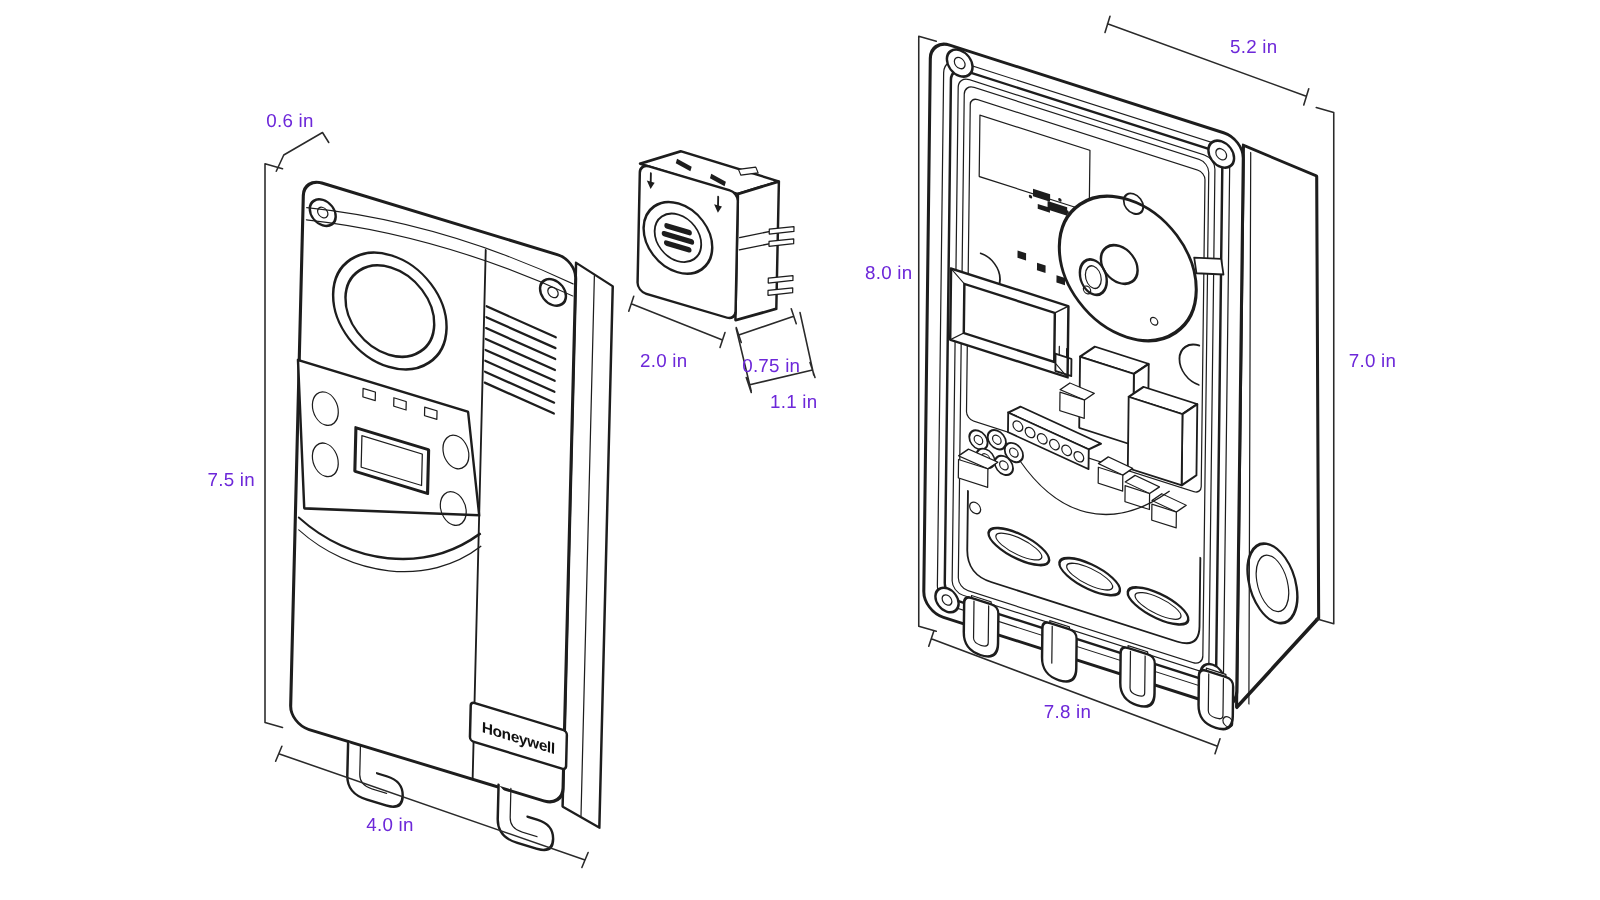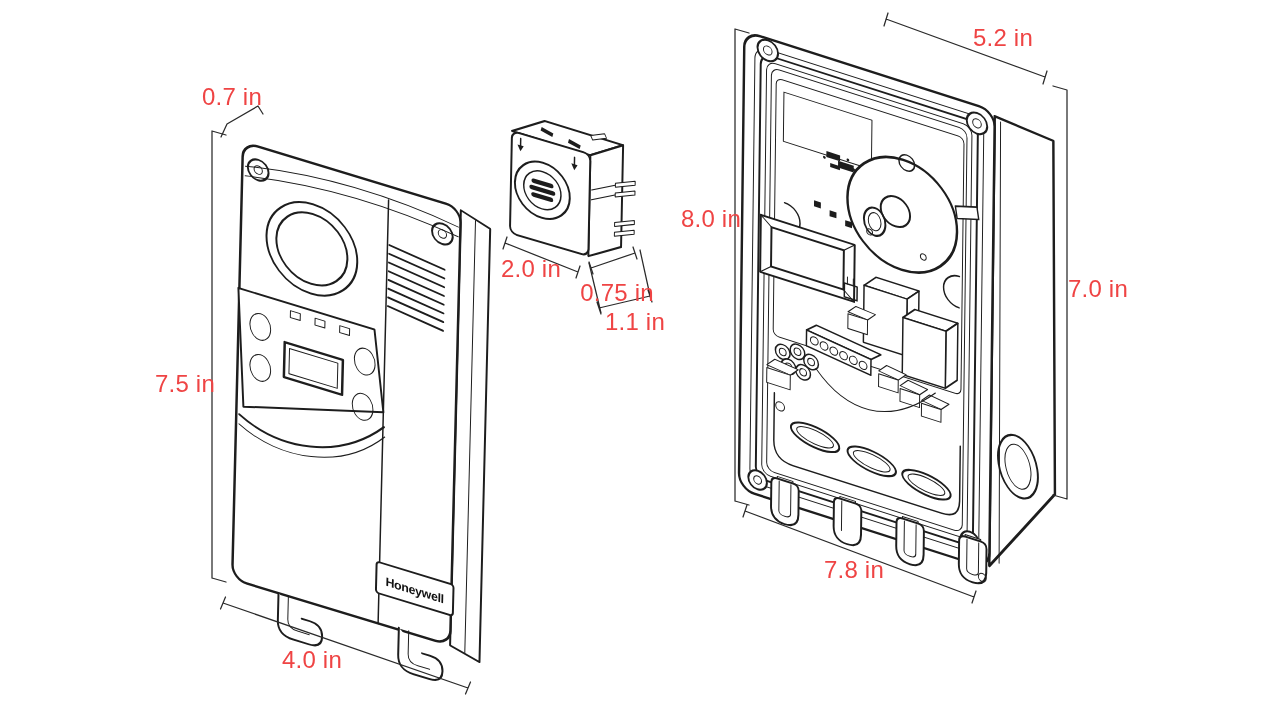--- a/index.html
+++ b/index.html
@@ -10,22 +10,22 @@
       stroke:#1d1d1d;fill:none;stroke-linecap:round;stroke-linejoin:round;stroke-width:1.5}
   .art .thick{stroke-width:2.5}
   .art .med{stroke-width:2}
   .art .thin{stroke-width:1}
   .art .fillw{fill:#ffffff}
   .art .fillk{fill:#1d1d1d;stroke:none}
   .art .knobslat{stroke-width:4.5}
   .art .dim{stroke:#2a2a2a;stroke-width:1.25;fill:none}
   .brand-text{fill:#111111;stroke:none;font-family:"Liberation Sans",sans-serif;
       font-size:12.5px;font-weight:700;letter-spacing:-0.3px}
-  .dim-label{position:absolute;transform:translate(-50%,-50%);font-size:24px;
-      color:#ef4444;white-space:nowrap;letter-spacing:0.2px}
+  .dim-label{position:absolute;transform:translate(-50%,-50%);font-size:15px;
+      color:#6d28d9;white-space:nowrap;letter-spacing:0.2px}
 </style>
 </head>
 <body>
 
 <div class="canvas">
 
   <svg class="art" width="1280" height="720" viewBox="0 0 1280 720">
 
     <g transform="matrix(0.986,0.30,-0.024,0.969,243,142)">
       <g>
@@ -307,23 +307,23 @@
       <path class="dim" d="M886 19 L1045 77 M888 13 L884 26 M1047 71 L1043 84"></path>
 
       <path class="dim" d="M735 29 L735 501 M735 29 L749 33 M735 501 L749 505"></path>
 
       <path class="dim" d="M1067 90 L1067 499 M1053 86 L1067 90 M1053 495 L1067 499"></path>
 
       <path class="dim" d="M745 511 L974 597 M747 505 L743 517 M976 591 L972 603"></path>
     </g>
   </svg>
 
-  <span class="dim-label" style="left:232px;top:97px">0.7 in</span>
+  <span class="dim-label" style="left:232px;top:97px">0.6 in</span>
   <span class="dim-label" style="left:185px;top:384px">7.5 in</span>
   <span class="dim-label" style="left:312px;top:660px">4.0 in</span>
-  <span class="dim-label" style="left:531px;top:269px">2.0 in</span>
+  <span class="dim-label" style="left:531px;top:289px">2.0 in</span>
   <span class="dim-label" style="left:617px;top:293px">0.75 in</span>
   <span class="dim-label" style="left:635px;top:322px">1.1 in</span>
   <span class="dim-label" style="left:1003px;top:38px">5.2 in</span>
   <span class="dim-label" style="left:711px;top:219px">8.0 in</span>
   <span class="dim-label" style="left:1098px;top:289px">7.0 in</span>
   <span class="dim-label" style="left:854px;top:570px">7.8 in</span>
 </div>
 
 </body></html>

